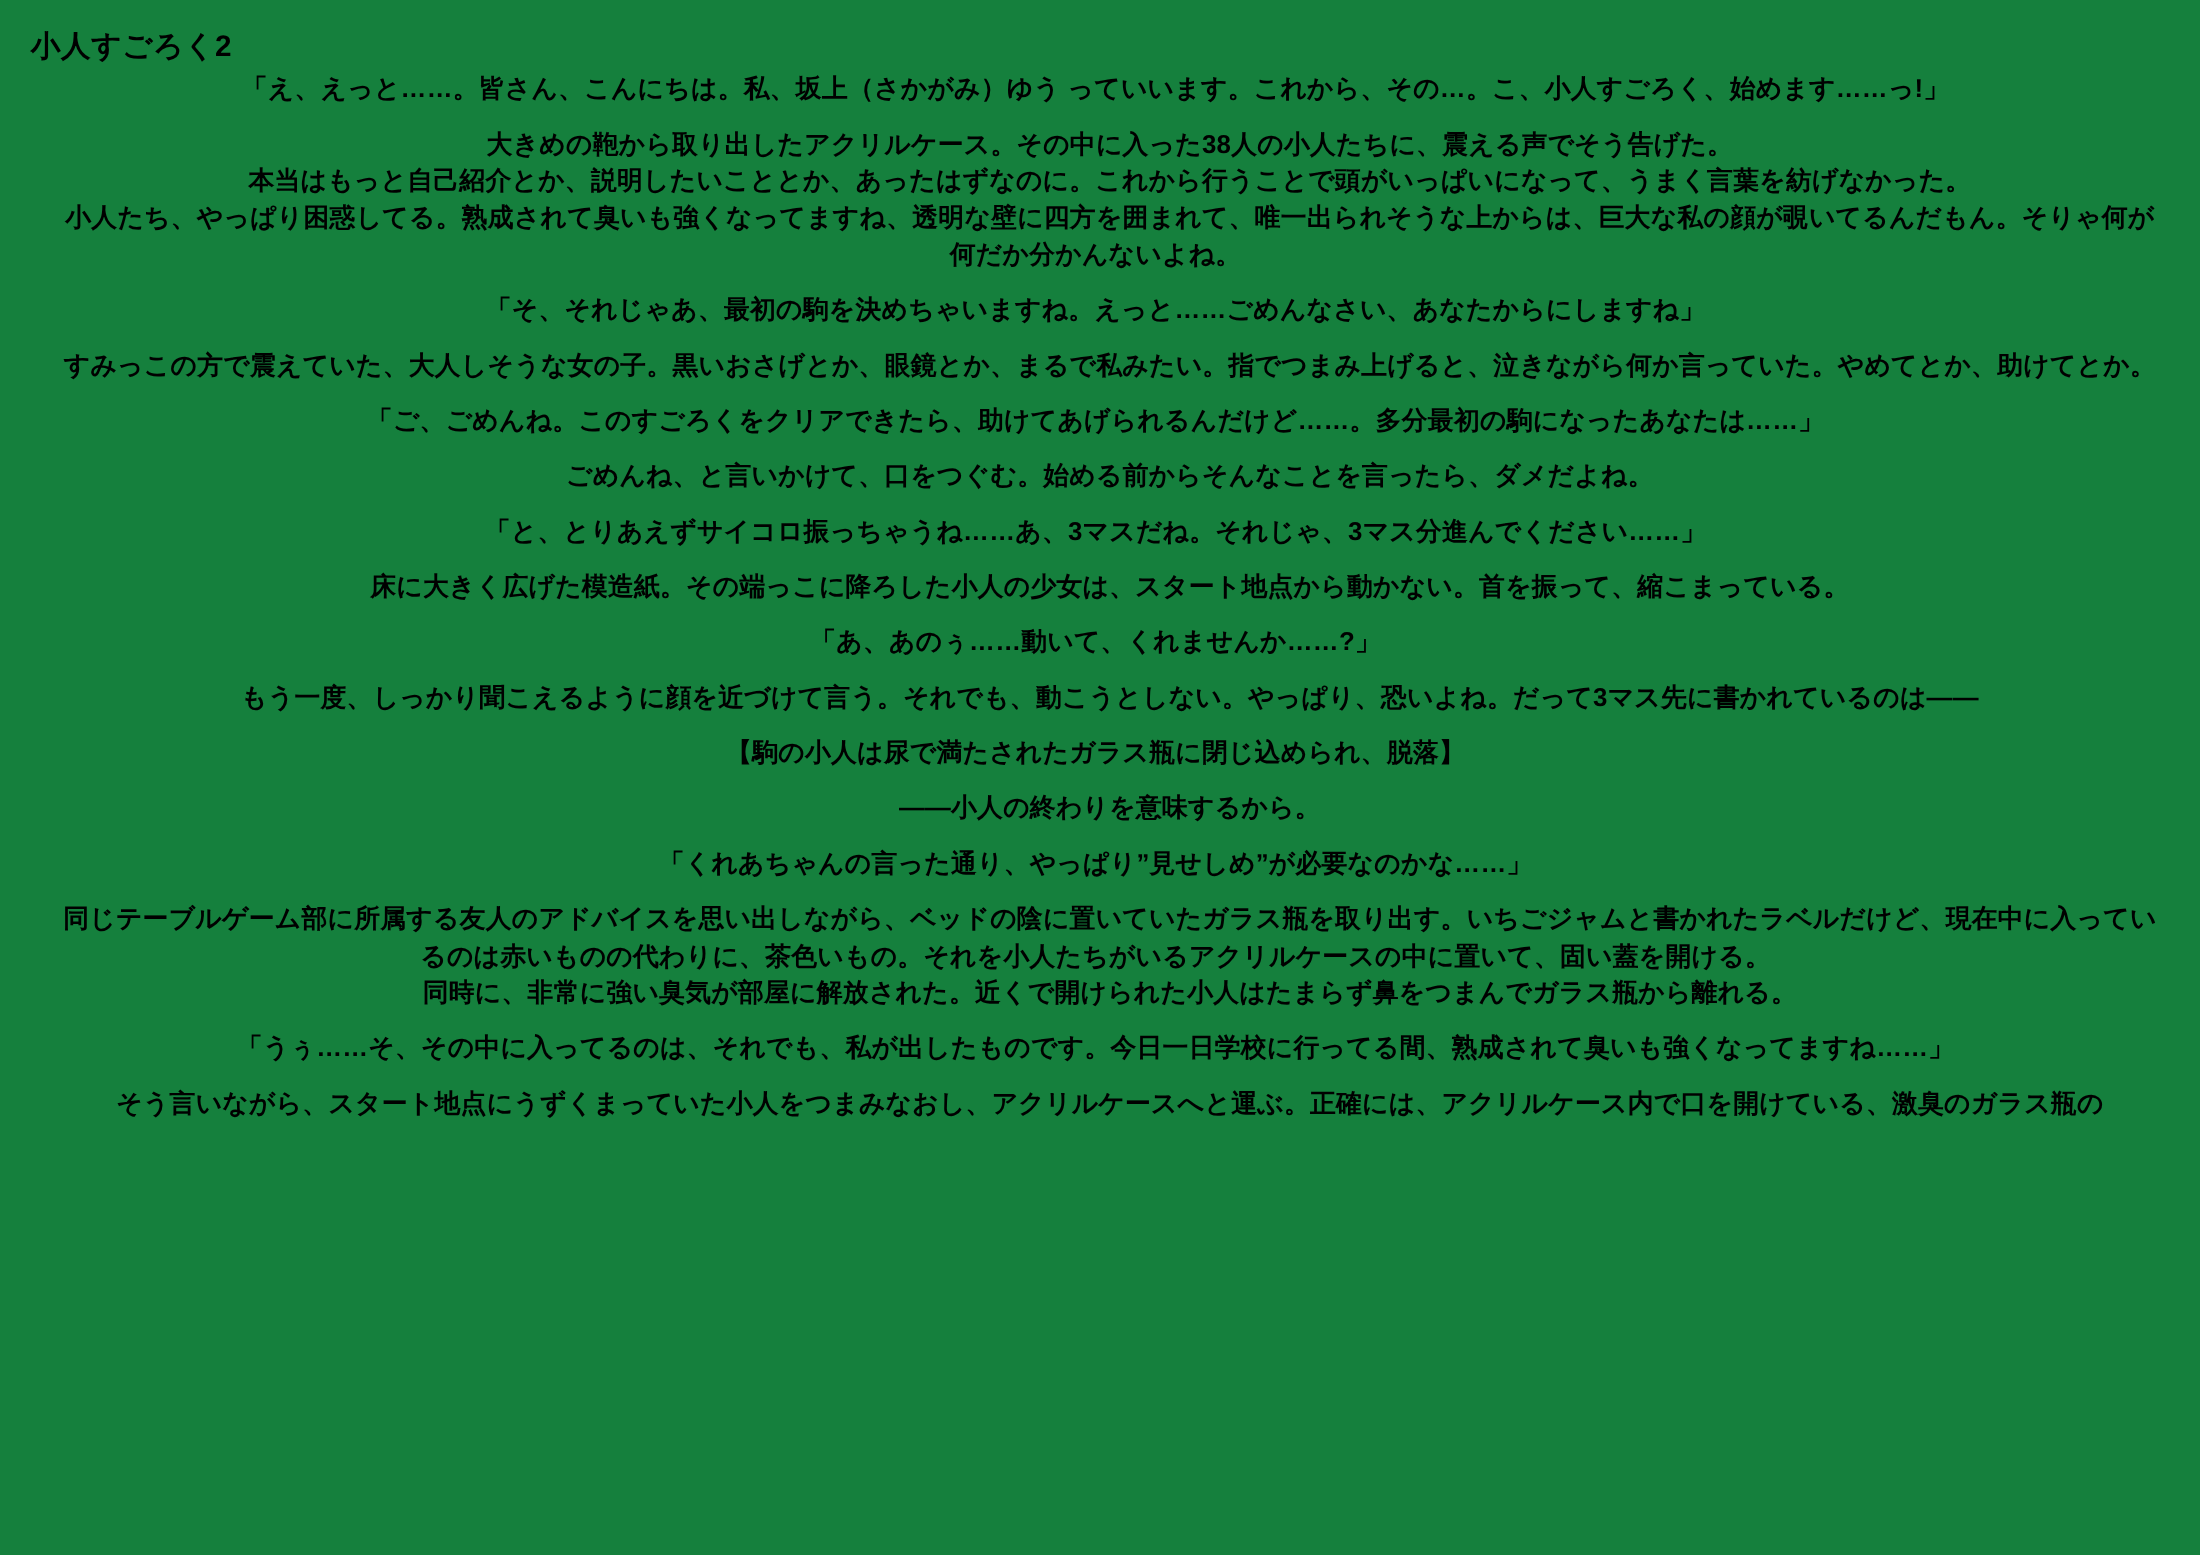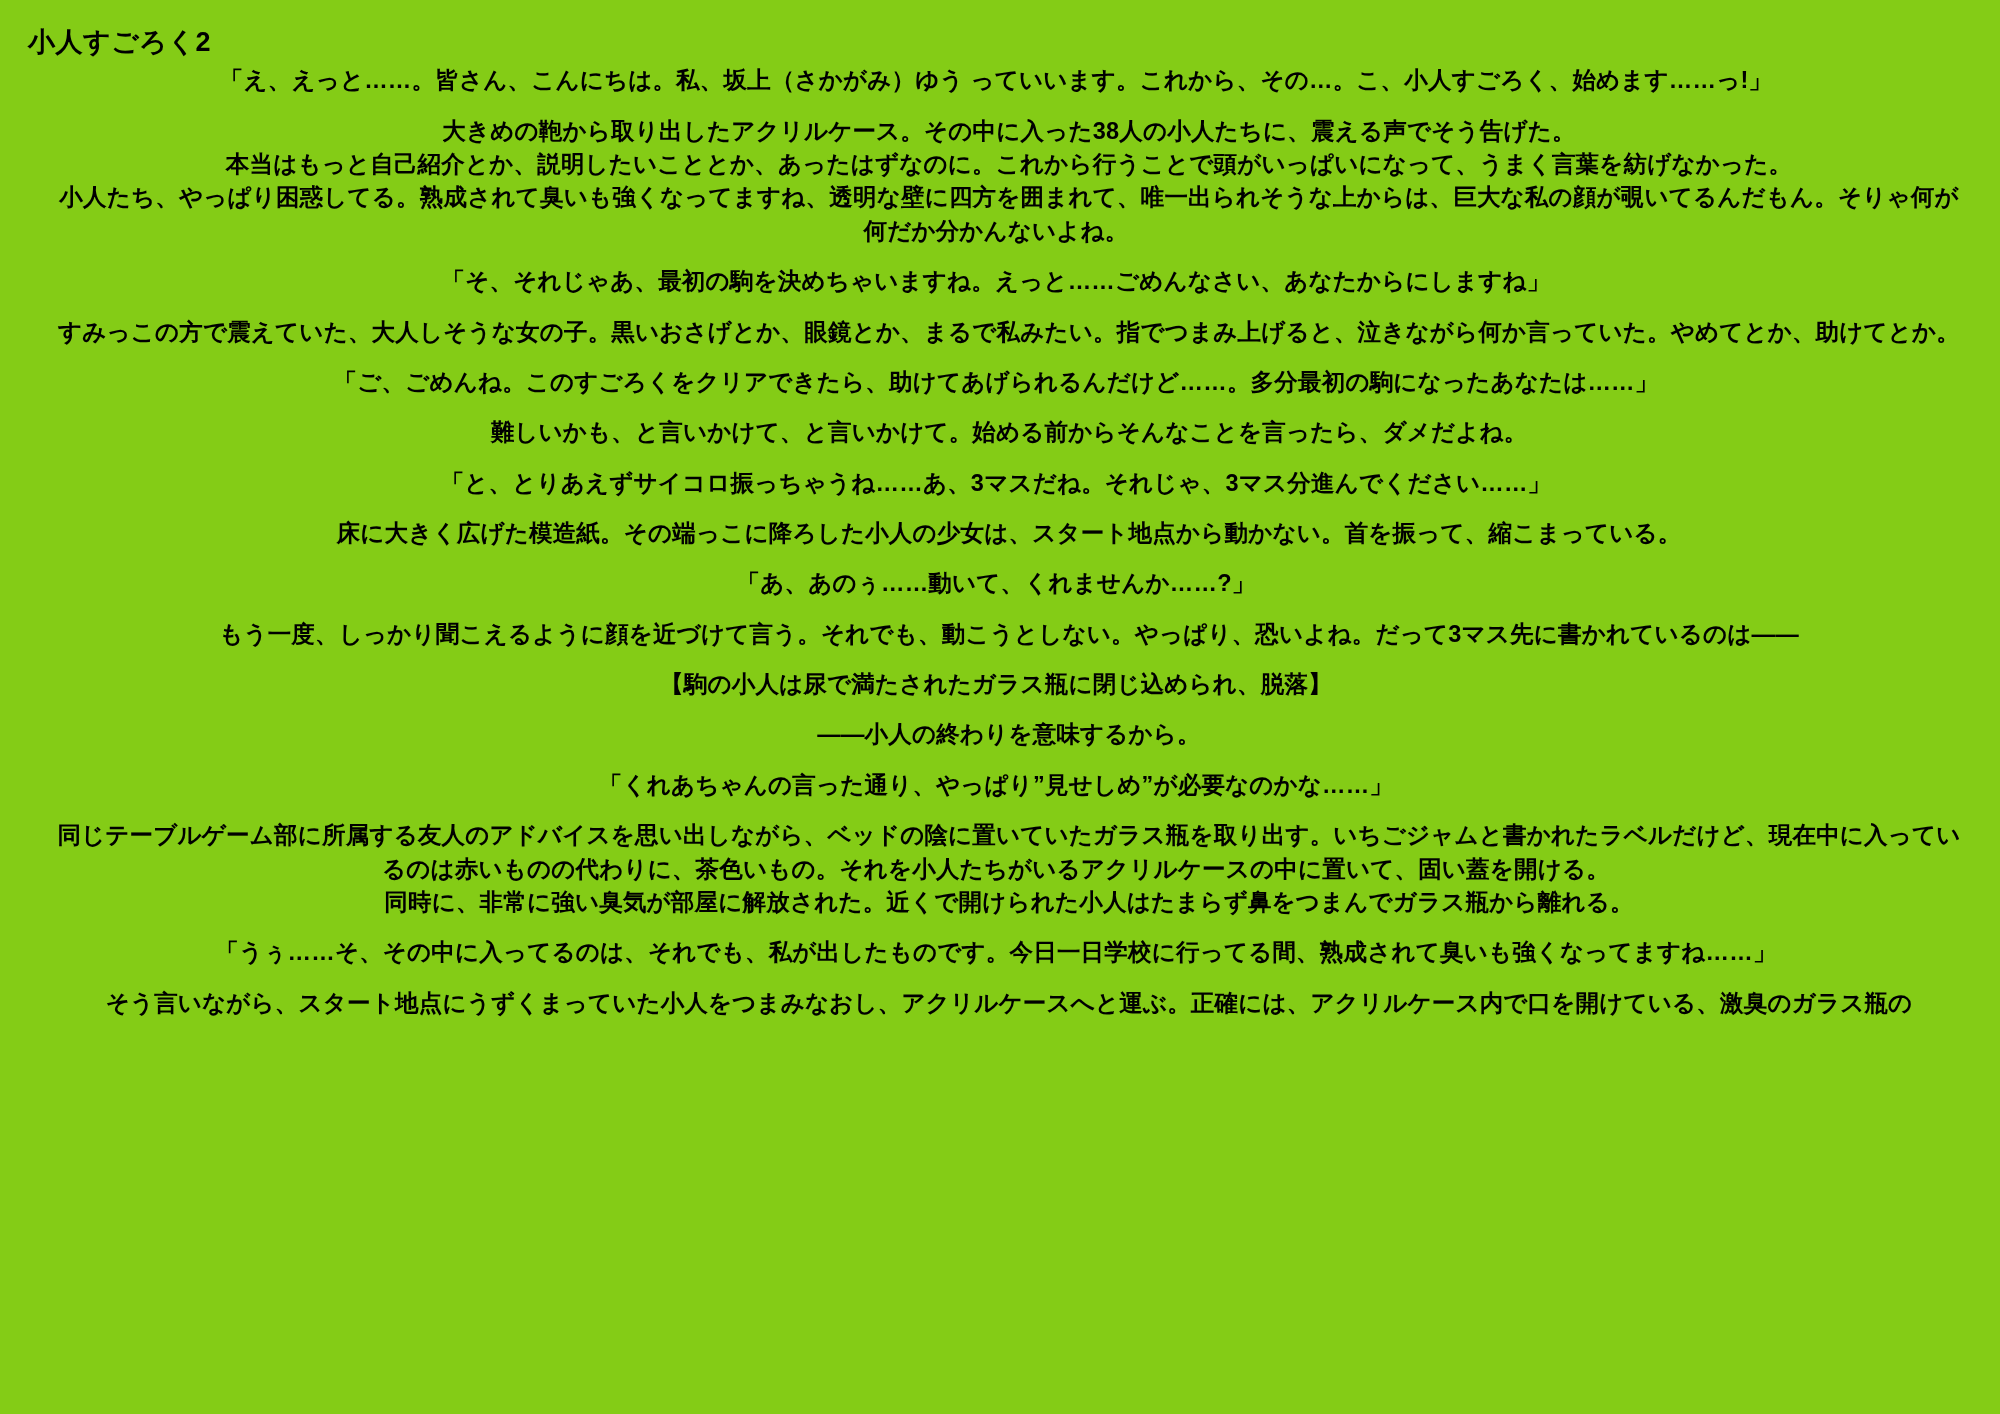--- a/index.html
+++ b/index.html
@@ -12,21 +12,21 @@
     height: 1414px;
     overflow: hidden;
     font-family: "Liberation Sans", "DejaVu Sans", sans-serif;
     color: #000000;
   }
   .page {
     box-sizing: border-box;
     width: 2000px;
     min-height: 1414px;
     padding: 26px 36px 0 28px;
-    background: #84cc16;
+    background: #15803d;
   }
   .doc-title {
     font-size: 27px;
     font-weight: bold;
     line-height: 1.2;
     margin: 0 0 6px 0;
     letter-spacing: 0.5px;
   }
   .author-line {
     text-align: right;
@@ -81,21 +81,21 @@
       <div class="body-block noindent dialogue">
         <p>「そ、それじゃあ、最初の駒を決めちゃいますね。えっと……ごめんなさい、あなたからにしますね」</p>
       </div>
       <div class="body-block indent">
         <p>すみっこの方で震えていた、大人しそうな女の子。黒いおさげとか、眼鏡とか、まるで私みたい。指でつまみ上げると、泣きながら何か言っていた。やめてとか、助けてとか。</p>
       </div>
       <div class="body-block noindent dialogue">
         <p>「ご、ごめんね。このすごろくをクリアできたら、助けてあげられるんだけど……。多分最初の駒になったあなたは……」</p>
       </div>
       <div class="body-block indent">
-        <p>難しいかも、と言いかけて、と言いかけて。始める前からそんなことを言ったら、ダメだよね。</p>
+        <p>ごめんね、と言いかけて、口をつぐむ。始める前からそんなことを言ったら、ダメだよね。</p>
       </div>
       <div class="body-block noindent dialogue">
         <p>「と、とりあえずサイコロ振っちゃうね……あ、3マスだね。それじゃ、3マス分進んでください……」</p>
       </div>
       <div class="body-block indent">
         <p>床に大きく広げた模造紙。その端っこに降ろした小人の少女は、スタート地点から動かない。首を振って、縮こまっている。</p>
       </div>
       <div class="body-block noindent dialogue">
         <p>「あ、あのぅ……動いて、くれませんか……?」</p>
       </div>

